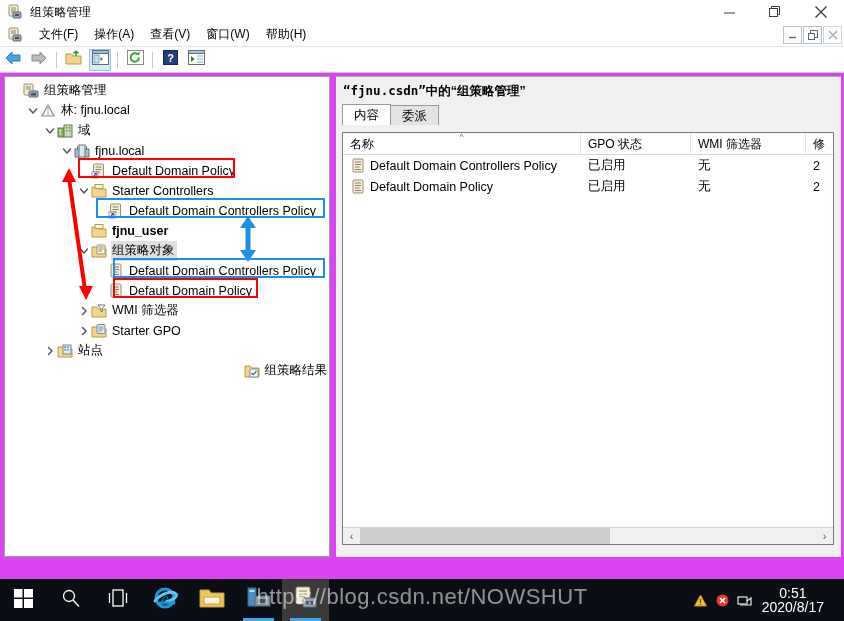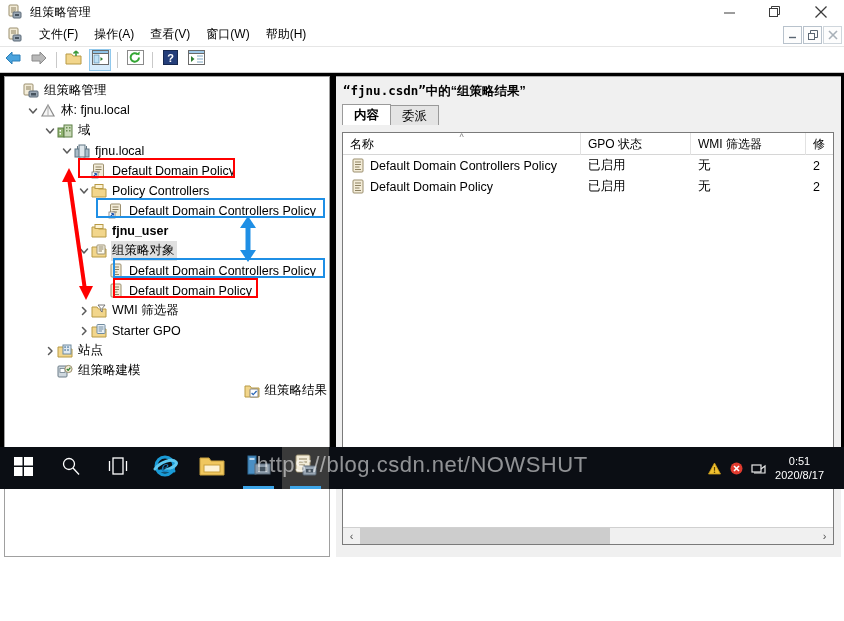--- a/index.html
+++ b/index.html
@@ -5,22 +5,22 @@
   * { box-sizing: border-box; }
   html, body {
     margin: 0; padding: 0;
     width: 844px; height: 621px;
     overflow: hidden;
     font-family: "Liberation Sans", "DejaVu Sans", sans-serif;
     background: #ffffff;
   }
   #app {
     position: relative;
-    width: 844px; height: 489px;
-    background: #000000;
+    width: 844px; height: 621px;
+    background: #d946ef;
   }
 
   
   .titlebar {
     position: absolute; left: 0; top: 0; width: 844px; height: 24px;
     background: #ffffff;
     display: flex; align-items: center;
   }
   .titlebar-icon {
     width: 16px; height: 16px; margin-left: 7px; margin-right: 7px;
@@ -129,21 +129,21 @@
     display: flex; align-items: flex-end;
   }
   .tab {
     height: 20px; padding: 1px 11px 0 11px;
     font-size: 12.5px; color: #000;
     display: flex; align-items: center;
     border: 1px solid #9a9a9a; border-bottom: none;
     background: #e4e4e4;
     margin-right: -1px;
   }
-  .tab.active { background: #ffffff; height: 21px; z-index: 2; font-weight: bold; }
+  .tab.active { background: #ffffff; height: 21px; z-index: 2; }
   .listbox {
     position: absolute; left: 6px; top: 55px;
     width: 492px; height: 413px;
     background: #ffffff; border: 1px solid #7a7a7a;
     overflow: hidden;
   }
   .lb-header {
     display: flex; height: 22px;
     background: #ffffff; border-bottom: 1px solid #d6d6d6;
     position: relative;
@@ -205,21 +205,21 @@
   .tb-item .underline {
     position: absolute; bottom: 0; left: 8px; right: 8px; height: 3px;
     background: #3da5e8;
   }
   .tray {
     position: absolute; right: 0; top: 0; height: 42px;
     display: flex; align-items: center;
   }
   .tray-icon { width: 22px; height: 42px; display: flex; align-items: center; justify-content: center; position: relative;}
   .clock {
-    color: #fff; font-size: 11px; line-height: 14px; text-align: center;
+    color: #fff; font-size: 14px; line-height: 14px; text-align: center;
     padding: 0 12px 0 6px; white-space: nowrap;
   }
   .shownav { width: 8px; height: 42px; }
   .watermark {
     position: absolute; left: 0; bottom: 0; width: 844px; height: 48px;
     display: flex; align-items: center; justify-content: center;
     color: rgba(255,255,255,0.55);
     font-size: 22px; letter-spacing: 0.5px;
     pointer-events: none; z-index: 60;
     white-space: nowrap;
@@ -440,21 +440,21 @@
         <div class="tnode" style="padding-left: 72px;">
           <span class="twist">
             <svg width="10" height="10" viewBox="0 0 10 10">
               <polyline points="1.5,3 5,7 8.5,3" fill="none" stroke="#5a5a5a" stroke-width="1.5" stroke-linecap="round" stroke-linejoin="round"></polyline>
             </svg>
           </span>
           <span class="ticon"><svg width="16" height="16" viewBox="0 0 16 16">
               <path d="M1 4 L1 14 L15 14 L15 6 L7.5 6 L6 4 Z" fill="#f2d68c" stroke="#b89a45"></path>
               <rect x="4" y="1.5" width="8" height="4" fill="#fdf3d6" stroke="#b89a45"></rect>
             </svg></span>
-          <span class="tlabel">Policy Controllers</span>
+          <span class="tlabel">Starter Controllers</span>
         </div>
         <div class="tnode" style="padding-left: 89px;">
           <span class="twist"></span>
           <span class="ticon"><svg width="16" height="16" viewBox="0 0 16 16">
               <rect x="2.5" y="1" width="10" height="13" rx="1" fill="#f3ecd8" stroke="#9b8f6e"></rect>
               <line x1="4.5" y1="4" x2="10.5" y2="4" stroke="#8d8160"></line>
               <line x1="4.5" y1="6.5" x2="10.5" y2="6.5" stroke="#8d8160"></line>
               <line x1="4.5" y1="9" x2="9" y2="9" stroke="#8d8160"></line>
               <rect x="1" y="9" width="6" height="6" fill="#ffffff" stroke="#7a7a7a" stroke-width="0.8"></rect>
               <path d="M2.5 13.5 L5.5 10.5 M5.5 10.5 L3.3 10.5 M5.5 10.5 L5.5 12.6" stroke="#2255aa" stroke-width="1.1" fill="none"></path>
@@ -542,45 +542,35 @@
           <span class="ticon"><svg width="16" height="16" viewBox="0 0 16 16">
               <path d="M1 4 L1 14 L15 14 L15 6 L7.5 6 L6 4 Z" fill="#f2d68c" stroke="#b89a45"></path>
               <rect x="6" y="2" width="8" height="9" fill="#dfe9f2" stroke="#6f8a9e"></rect>
               <rect x="7.3" y="3.3" width="1.6" height="1.6" fill="#5f87a8"></rect>
               <rect x="10.2" y="3.3" width="1.6" height="1.6" fill="#5f87a8"></rect>
               <rect x="7.3" y="6.2" width="1.6" height="1.6" fill="#5f87a8"></rect>
               <rect x="10.2" y="6.2" width="1.6" height="1.6" fill="#5f87a8"></rect>
             </svg></span>
           <span class="tlabel">站点</span>
         </div>
-        <div class="tnode" style="padding-left: 38px;">
-          <span class="twist"></span>
-          <span class="ticon"><svg width="16" height="16" viewBox="0 0 16 16">
-              <rect x="1" y="3" width="9" height="11" rx="1" fill="#cfd8de" stroke="#6d7d89"></rect>
-              <rect x="3" y="5.5" width="5" height="4" fill="#ffffff" stroke="#6d7d89" stroke-width="0.8"></rect>
-              <circle cx="11.5" cy="6" r="3.6" fill="#f3ecd8" stroke="#9b8f6e"></circle>
-              <path d="M9.8 6 L11.2 7.4 L13.4 4.7" stroke="#2f7d2f" stroke-width="1.3" fill="none"></path>
-            </svg></span>
-          <span class="tlabel">组策略建模</span>
-        </div>
         <div class="tnode" style="padding-left: 38px; justify-content: flex-end;">
           <span class="twist"></span>
           <span class="ticon"><svg width="16" height="16" viewBox="0 0 16 16">
               <path d="M1 3 L1 14 L15 14 L15 5 L7.5 5 L6 3 Z" fill="#f2d68c" stroke="#b89a45"></path>
               <rect x="6" y="6" width="8" height="8" rx="0.8" fill="#ffffff" stroke="#7a7a7a" stroke-width="0.9"></rect>
               <path d="M7.6 10 L9.2 11.6 L12.6 8" stroke="#2a66b8" stroke-width="1.3" fill="none"></path>
             </svg></span>
           <span class="tlabel">组策略结果</span>
         </div>
       </div>
   </div>
 
   <div class="right-panel">
     <div class="rp-title">
-      <span>“fjnu.csdn”</span><span class="cjk">中的</span><span class="cjk">“组策略结果”</span>
+      <span>“fjnu.csdn”</span><span class="cjk">中的</span><span class="cjk">“组策略管理”</span>
     </div>
 
     <div class="tabstrip">
       <div class="tab active">
         <span>内容</span>
       </div>
       <div class="tab">
         <span>委派</span>
       </div>
     </div>

